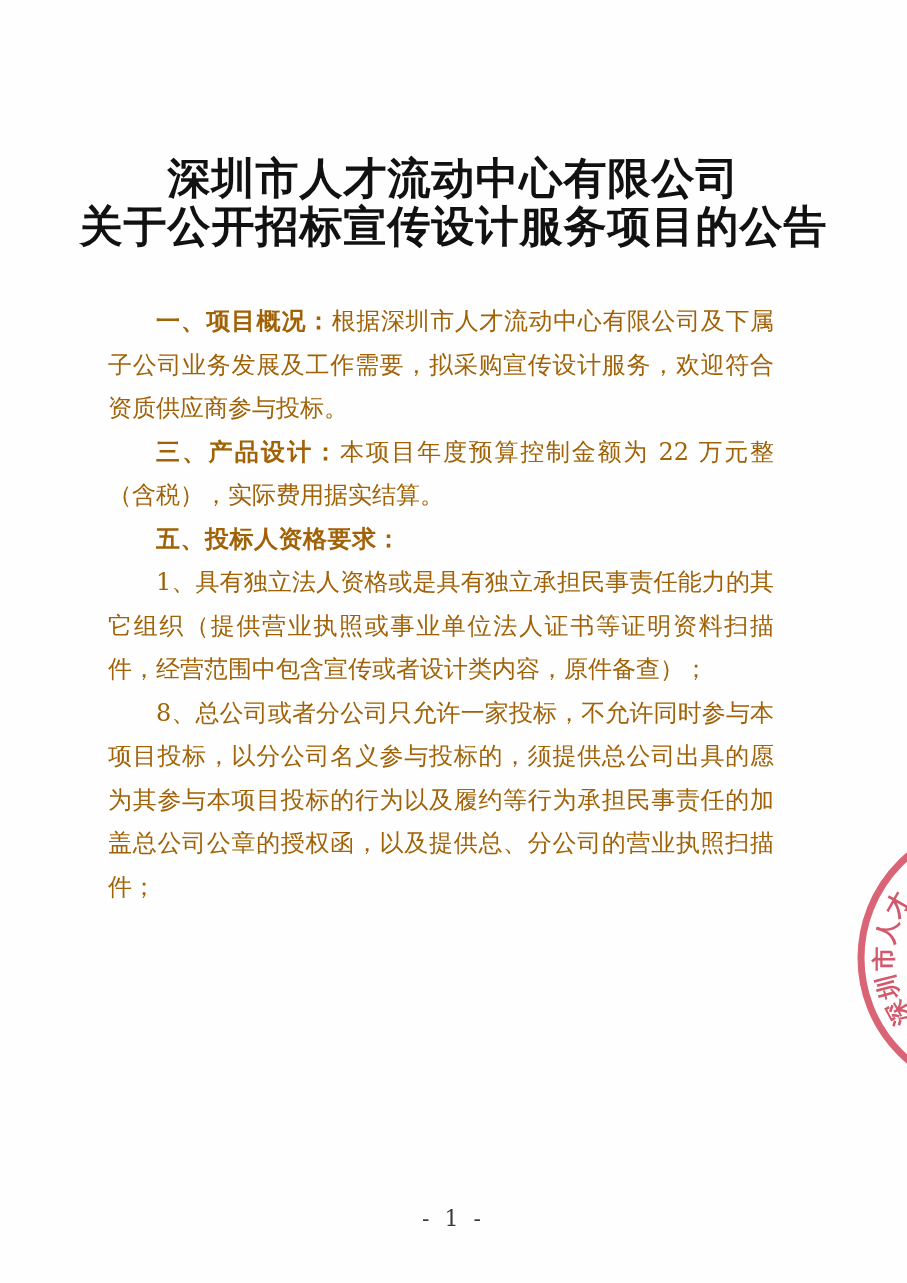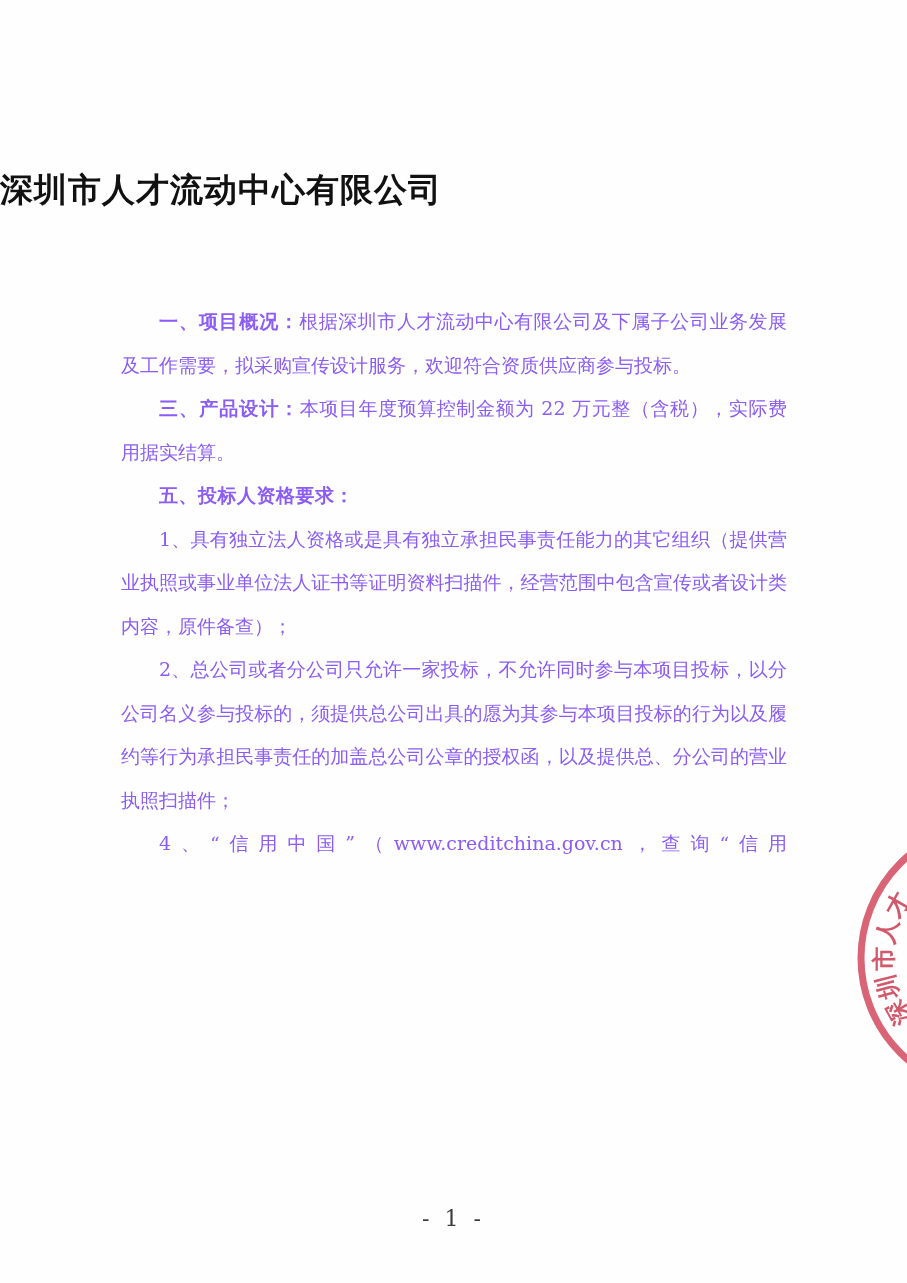--- a/index.html
+++ b/index.html
@@ -8,38 +8,39 @@
     position: relative;
     width: 907px;
     height: 1283px;
     background: #fefefe;
     overflow: hidden;
     font-family: "DejaVu Serif", "Liberation Serif", serif;
     color: #1b1b1b;
   }
   .title-block {
     position: absolute;
-    top: 166px;
+    top: 154px;
     left: 0;
     width: 100%;
+    text-align: center;
     font-weight: bold;
-    font-size: 33px;
+    font-size: 43px;
     line-height: 48px;
     letter-spacing: 1px;
     color: #111;
   }
   .body-block {
     position: absolute;
     top: 300px;
-    left: 121px;
+    left: 108px;
     width: 666px;
-    font-size: 19px;
+    font-size: 24px;
     line-height: 43.5px;
     text-align: justify;
-    color: #8b5cf6;
+    color: #a16207;
   }
   .body-block p {
     text-indent: 2em;
     margin: 0;
   }
   .body-block p.continued {
     text-align-last: justify;
   }
   .sec-label {
     font-weight: bold;
@@ -72,29 +73,29 @@
     opacity: 0.88;
   }
 </style>
 </head>
 <body>
 
 <div class="page">
 
   <div class="title-block">
     <div>深圳市人才流动中心有限公司</div>
+    <div>关于公开招标宣传设计服务项目的公告</div>
   </div>
 
   <div class="body-block">
     <p><span class="sec-label">一、项目概况：</span><span>根据深圳市人才流动中心有限公司及下属子公司业务发展及工作需要，拟采购宣传设计服务，欢迎符合资质供应商参与投标。</span></p>
     <p><span class="sec-label">三、产品设计：</span><span>本项目年度预算控制金额为 22 万元整（含税），实际费用据实结算。</span></p>
     <p><span class="sec-label">五、投标人资格要求：</span><span></span></p>
     <p><span>1、具有独立法人资格或是具有独立承担民事责任能力的其它组织（提供营业执照或事业单位法人证书等证明资料扫描件，经营范围中包含宣传或者设计类内容，原件备查）；</span></p>
-    <p><span>2、总公司或者分公司只允许一家投标，不允许同时参与本项目投标，以分公司名义参与投标的，须提供总公司出具的愿为其参与本项目投标的行为以及履约等行为承担民事责任的加盖总公司公章的授权函，以及提供总、分公司的营业执照扫描件；</span></p>
-    <p class="continued"><span>4、“信用中国”（www.creditchina.gov.cn，查询“信用</span></p>
+    <p><span>8、总公司或者分公司只允许一家投标，不允许同时参与本项目投标，以分公司名义参与投标的，须提供总公司出具的愿为其参与本项目投标的行为以及履约等行为承担民事责任的加盖总公司公章的授权函，以及提供总、分公司的营业执照扫描件；</span></p>
   </div>
 
   <svg class="seal" viewBox="0 0 300 300" xmlns="http://www.w3.org/2000/svg" aria-hidden="true">
     <defs>
       <path id="sealTextPath" d="M 77.2 222.8 A 103 103 0 1 1 222.8 222.8" fill="none"></path>
     </defs>
     <circle cx="150" cy="150" r="134" fill="none" stroke="#d2495e" stroke-width="7" opacity="0.85"></circle>
     <text letter-spacing="2">
       <textPath href="#sealTextPath" startOffset="16">深圳市人才</textPath>
     </text>

